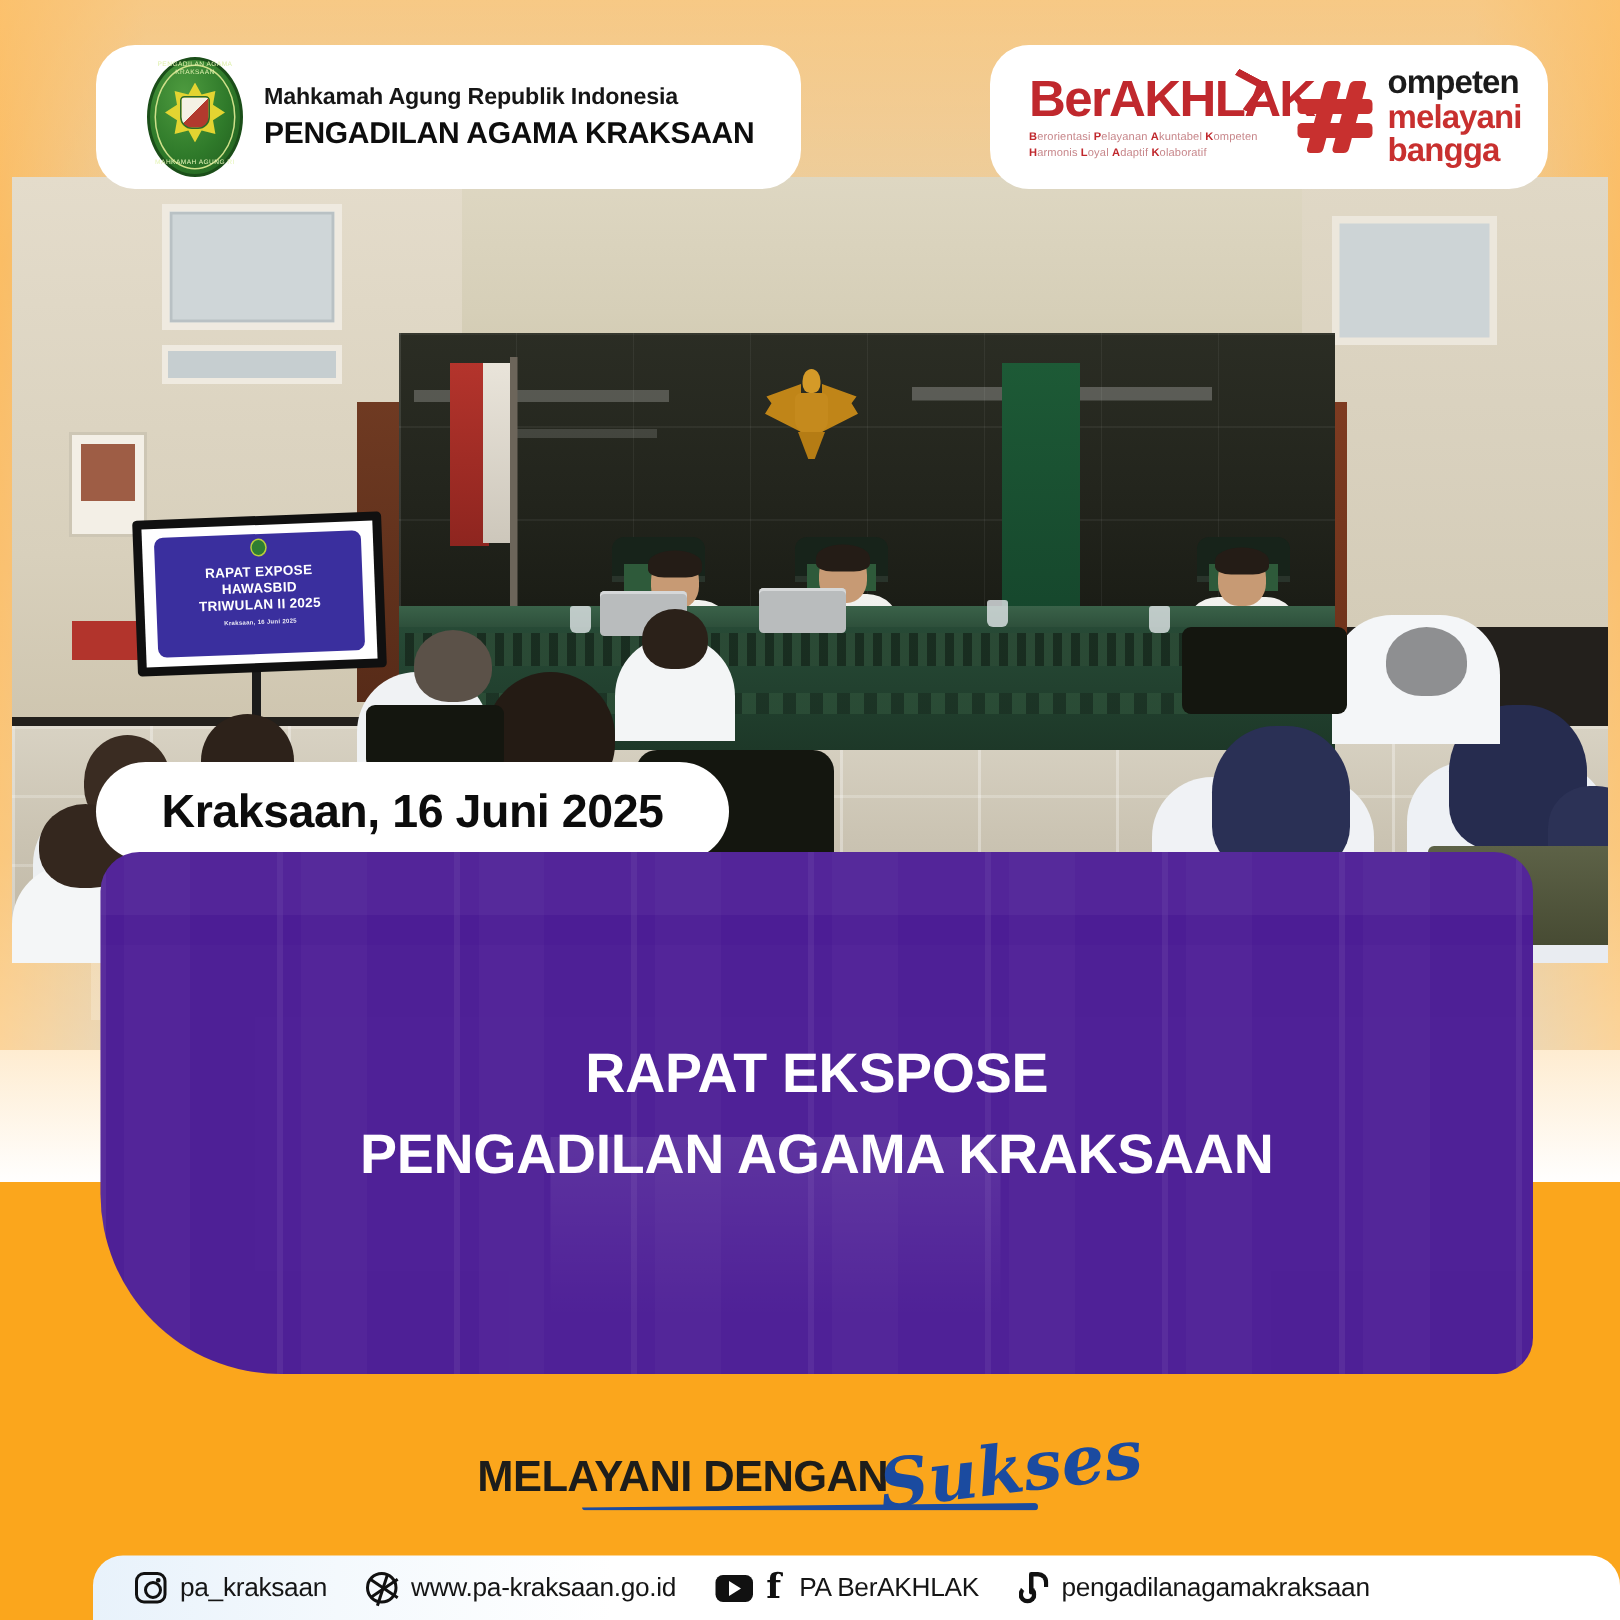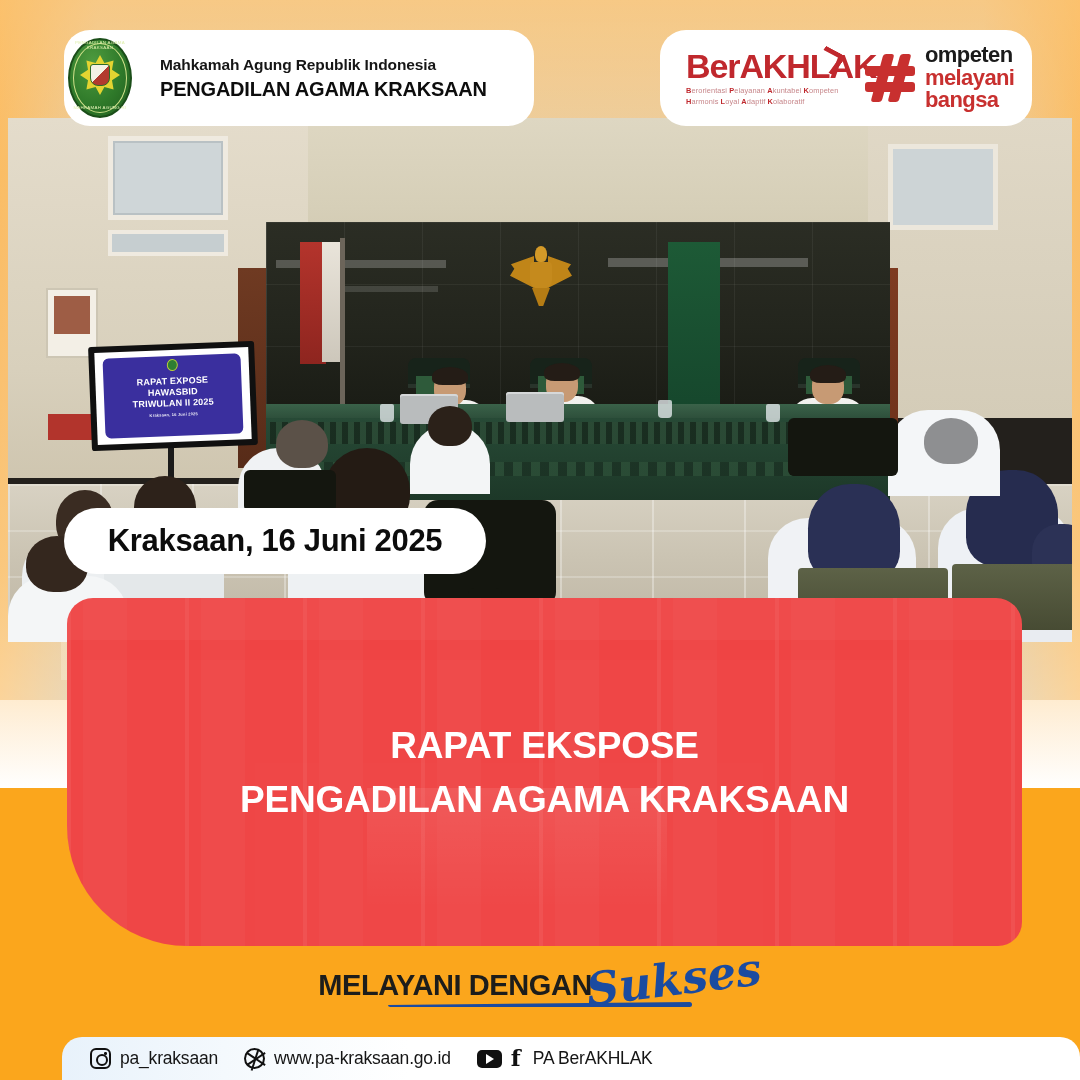--- a/index.html
+++ b/index.html
@@ -165,21 +165,21 @@
   .aud { position:absolute; }
   .aud .body { position:absolute; border-radius:40px 40px 0 0; }
   .aud .head { position:absolute; border-radius:50% 50% 44% 44%; }
   .chair-a { position:absolute; background:#14160f; border-radius:6px; }
   .bench-olive { position:absolute; background:linear-gradient(180deg,#5d6247 0%,#474b33 100%);
     border-radius:4px; }
 
   
   .card-white { position:absolute; background:#ffffff; }
   .hdr-left { left:64px; top:30px; width:470px; height:96px; border-radius:26px;
-    display:flex; align-items:center; padding-left:4px; gap:28px; }
+    display:flex; align-items:center; padding-left:34px; gap:14px; }
   .seal { width:64px; height:80px; position:relative; flex:0 0 64px; }
   .seal .oval { position:absolute; inset:0; border-radius:50%;
     background:radial-gradient(ellipse at 38% 30%, #4e9b3f 0%, #2f7a2a 55%, #1f5a1d 100%);
     border:2px solid #1b4e19; }
   .seal .ring { position:absolute; inset:5px; border-radius:50%; border:1.5px solid #cfe08a; }
   .seal .star { position:absolute; left:12px; top:17px; width:40px; height:40px;
     background:#e3d431;
     clip-path:polygon(50% 0,61% 20%,84% 14%,80% 37%,100% 50%,80% 63%,84% 86%,61% 80%,50% 100%,39% 80%,16% 86%,20% 63%,0 50%,20% 37%,16% 14%,39% 20%); }
   .seal .shield { position:absolute; left:22px; top:26px; width:20px; height:22px;
     background:linear-gradient(135deg,#f4f1e4 0%,#f4f1e4 48%,#b23a2e 48%,#b23a2e 100%);
@@ -213,22 +213,22 @@
   .hashmark .h2 { left:1px; top:30px; width:50px; height:10px; }
   .bangga-words div { line-height:1.04; letter-spacing:-.6px; font-weight:bold; font-size:22px; }
   .bw1 { color:#1b1b1b; } .bw2 { color:#c8302f; } .bw3 { color:#c8302f; }
 
   
   .date-badge { position:absolute; left:64px; top:508px; width:422px; height:66px;
     background:#fff; border-radius:33px; display:flex; align-items:center; justify-content:center; }
   .date-badge span { font-size:31px; font-weight:bold; color:#0c0c0c; letter-spacing:-.3px; }
 
   
-  .blue-panel { position:absolute; left:67px; top:598px; width:955px; height:348px;
-    background:#ef4444; border-radius:26px 26px 24px 120px; overflow:hidden;
+  .blue-panel { position:absolute; left:67px; top:568px; width:955px; height:348px;
+    background:#4c1d95; border-radius:26px 26px 24px 120px; overflow:hidden;
     display:flex; flex-direction:column; align-items:center; justify-content:center; gap:17px; }
   .blue-panel .ghost { position:absolute; inset:0; opacity:.14;
     background:
       repeating-linear-gradient(90deg, rgba(255,255,255,.45) 0 4px, transparent 4px 16px, rgba(255,255,255,.18) 16px 60px, transparent 60px 118px),
       linear-gradient(180deg, rgba(255,255,255,.28) 0 42px, transparent 42px 62px, rgba(255,255,255,.12) 62px 300px); }
   .blue-panel .ghost2 { position:absolute; left:300px; top:190px; width:300px; height:120px;
     opacity:.12; background:linear-gradient(180deg,rgba(255,255,255,.7),rgba(255,255,255,0)); }
   .bp-line { position:relative; color:#fff; font-weight:bold; text-align:center;
     letter-spacing:-.2px; line-height:1; z-index:2; }
   .bp1 { font-size:37px; } .bp2 { font-size:37px; } .bp3 { font-size:37px; } .bp4 { font-size:37px; }
@@ -426,21 +426,21 @@
     <div class="bangga">
       <div class="hashmark">
         <i class="v1"></i>
           <i class="v2"></i>
           <i class="h1"></i>
           <i class="h2"></i>
       </div>
       <div class="bangga-words">
         <div class="bw1">ompeten</div>
         <div class="bw2">melayani</div>
-        <div class="bw3">bangsa</div>
+        <div class="bw3">bangga</div>
       </div>
     </div>
   </div>
 
   <div class="date-badge">
     <span>Kraksaan, 16 Juni 2025</span>
   </div>
 
   <div class="blue-panel">
     <div class="ghost"></div>
@@ -464,15 +464,21 @@
       <span class="ico ico-web">
           <i></i>
         </span>
       <span class="lbl">www.pa-kraksaan.go.id</span>
     </div>
     <div class="fitem">
       <span class="ico-yt"></span>
       <span class="ico-fb">f</span>
       <span class="lbl">PA BerAKHLAK</span>
     </div>
+    <div class="fitem">
+      <span class="ico-tk">
+          <i></i>
+        </span>
+      <span class="lbl">pengadilanagamakraksaan</span>
+    </div>
   </div>
 
 </div>
 
 </body></html>

